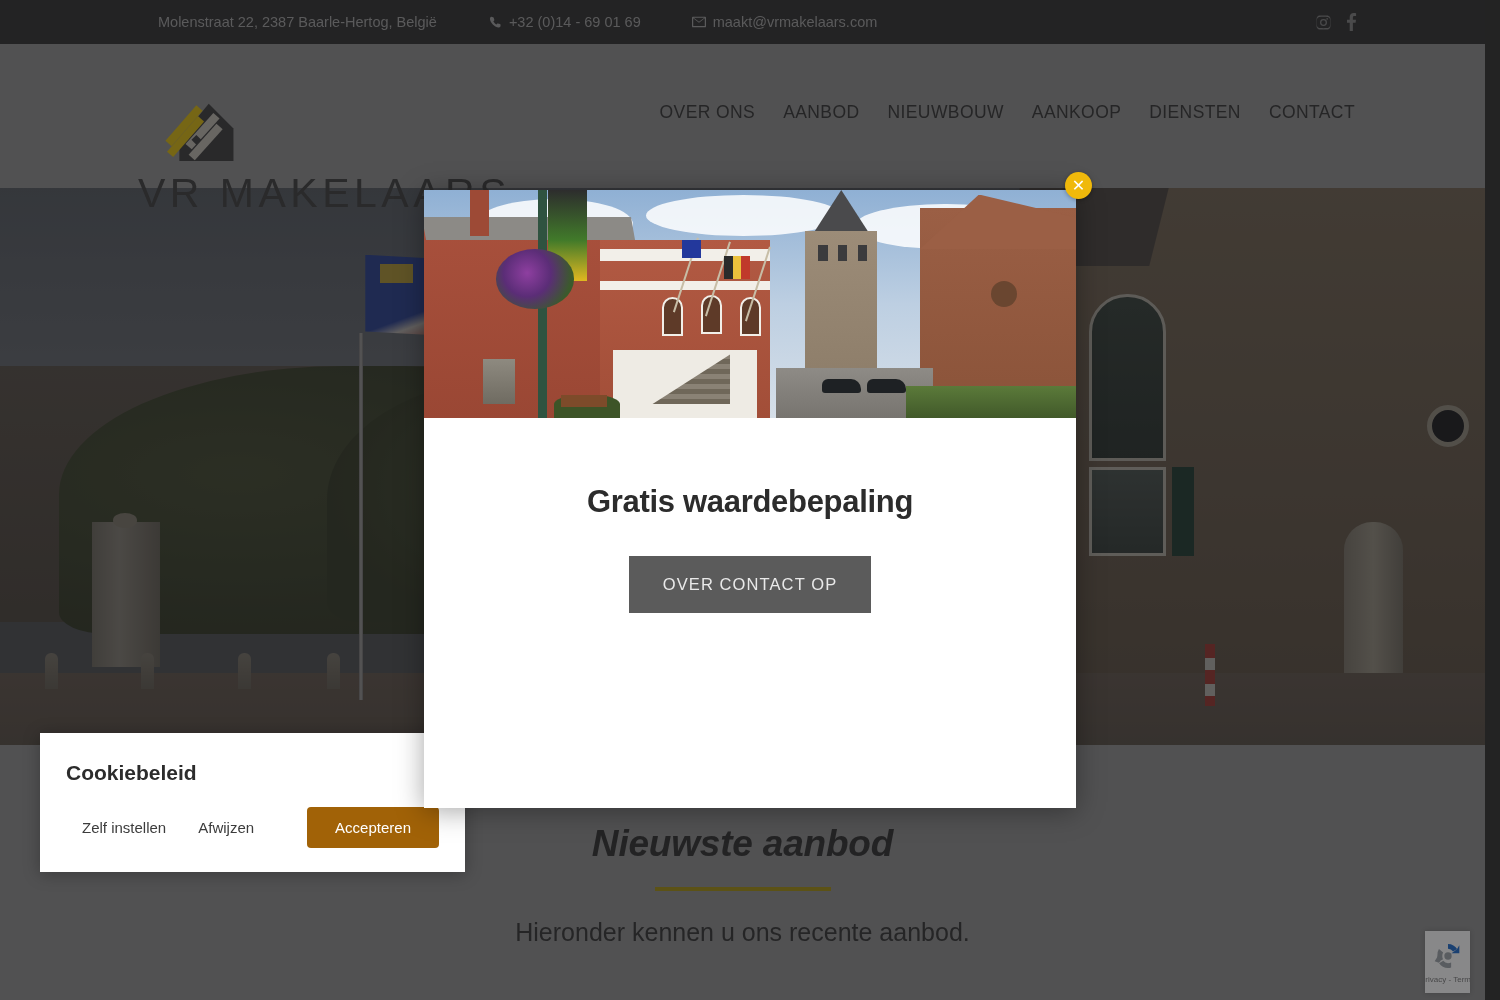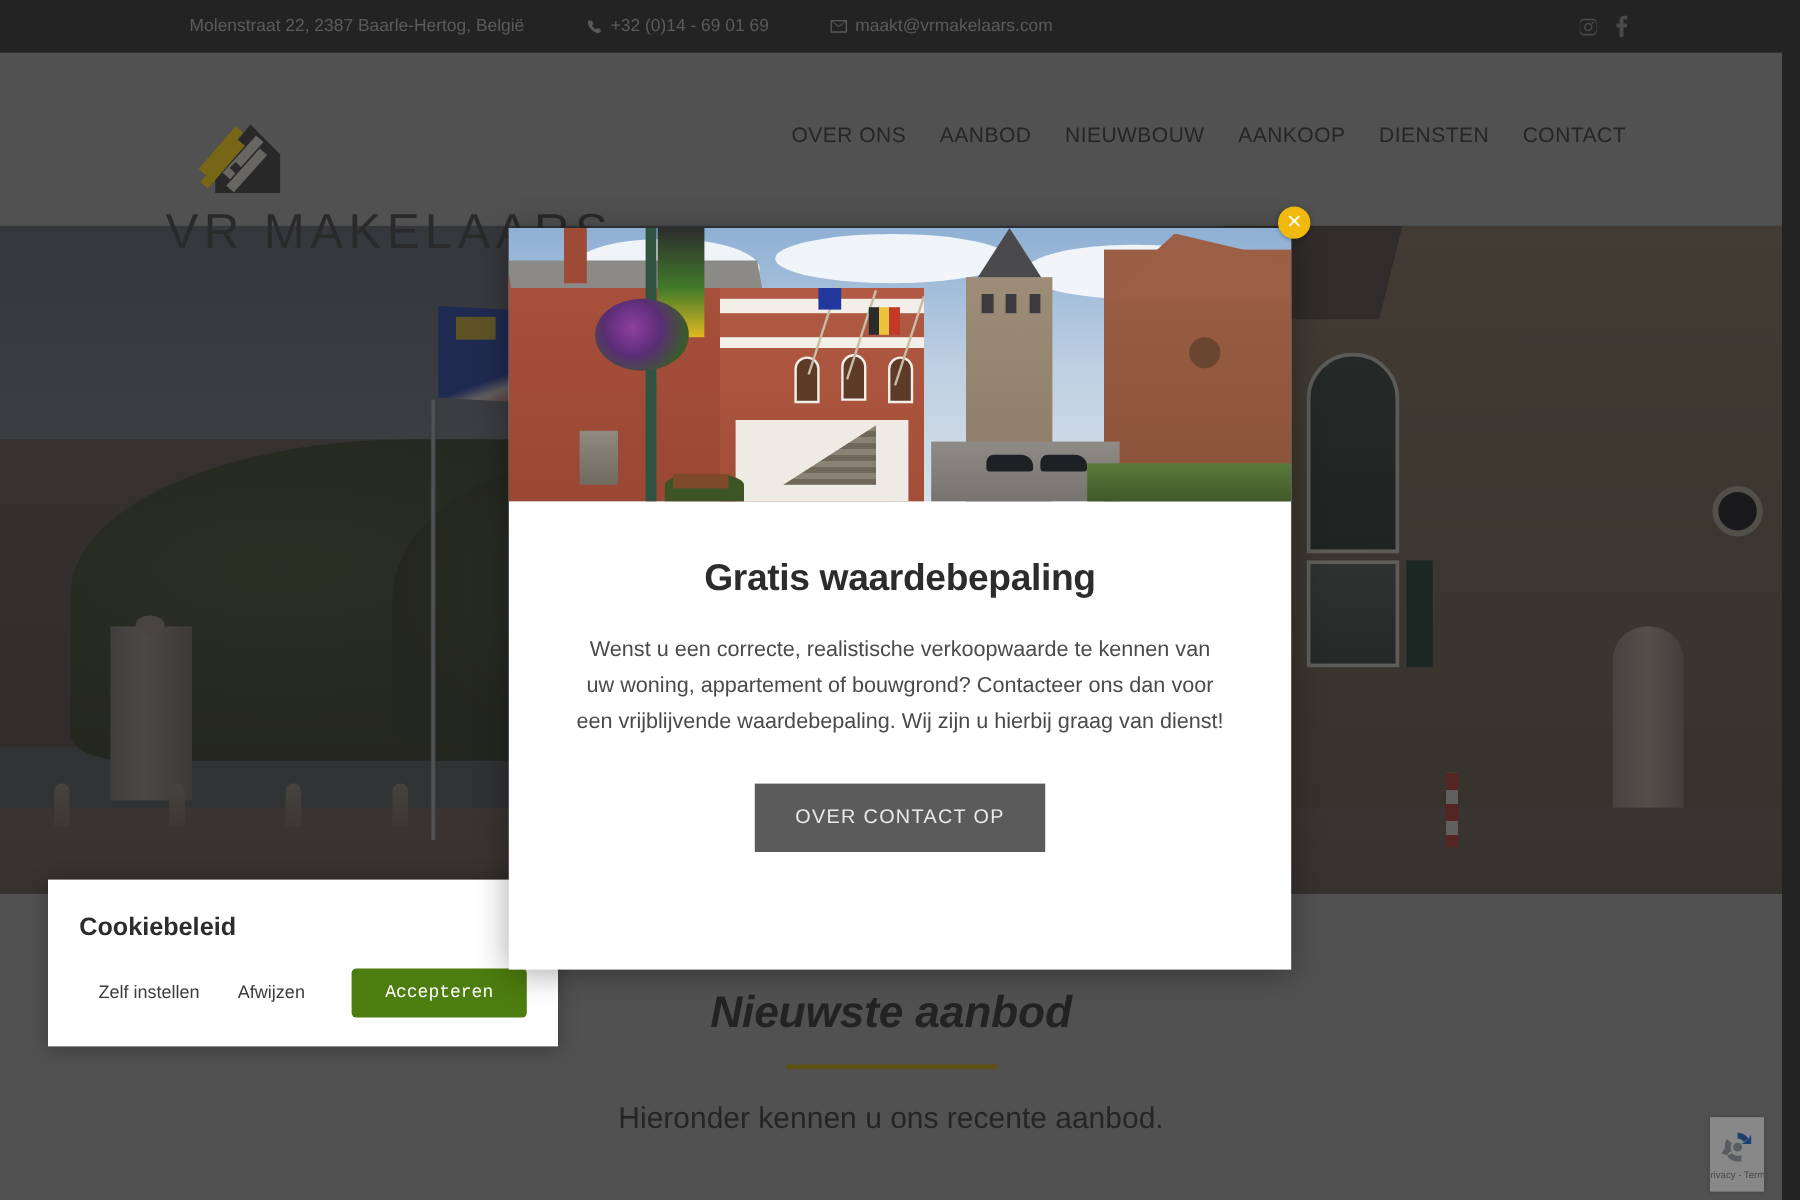--- a/index.html
+++ b/index.html
@@ -288,21 +288,21 @@
     background: #f0b90b;
     border: none;
     color: #ffffff;
     font-size: 16px;
     line-height: 27px;
     text-align: center;
     cursor: pointer;
     z-index: 80;
     box-shadow: 0 1px 4px rgba(0,0,0,.3);
   }
-  #modal-body { padding: 46px 55px 0; text-align: center; }
+  #modal-body { padding: 66px 55px 0; text-align: center; }
   #modal-title {
     font-size: 31px;
     font-weight: 700;
     color: #2c2c2c;
     letter-spacing: -0.3px;
   }
   #modal-text {
     margin-top: 26px;
     font-size: 18px;
     line-height: 1.68;
@@ -346,24 +346,24 @@
   .ck-link {
     background: none; border: none;
     font-family: inherit;
     font-size: 15px;
     color: #3c3c3c;
     cursor: pointer;
     padding: 10px 16px;
   }
   #ck-accept {
     margin-left: auto;
-    background: #4d7c0f;
+    background: #a16207;
     color: #ffffff;
     border: none;
-    font-family: Liberation Mono, monospace;
+    font-family: Liberation Sans, sans-serif;
     font-size: 15px;
     padding: 12px 28px;
     border-radius: 4px;
     cursor: pointer;
   }
 
   
   #recaptcha {
     position: absolute; right: 15px; bottom: 7px;
     width: 45px; height: 62px;
@@ -529,21 +529,20 @@
       <div class="m-car" style="left:61%"></div>
       <div class="m-car" style="left:68%"></div>
       <div class="m-hedge"></div>
       <div class="m-hedge2"></div>
       <div class="m-bench"></div>
       <div class="m-stat"></div>
     </div>
 
     <div id="modal-body">
       <h3 id="modal-title">Gratis waardebepaling</h3>
-      <p id="modal-text">Wenst u een correcte, realistische verkoopwaarde te kennen van uw woning, appartement of bouwgrond? Contacteer ons dan voor een vrijblijvende waardebepaling. Wij zijn u hierbij graag van dienst!</p>
       <button id="modal-cta">OVER CONTACT OP</button>
     </div>
   </div>
 
   <div id="recaptcha">
     <svg class="rc-ico" viewBox="0 0 48 48">
       <path d="M24 6c6 0 11 3 13.6 7.6l-6 3.5A9.8 9.8 0 0 0 24 13V6z" fill="#1c69c9"></path>
       <path d="M37.6 13.6 41 8v12H29l5-3-3.4 2" fill="#1c69c9"></path>
       <path d="M10.4 13.6A15.9 15.9 0 0 0 8 24c0 3 1 6 2.6 8.4l6-3.5A9.9 9.9 0 0 1 15.4 24c0-1.9.5-3.6 1.3-5.1l-6.3-5.3z" fill="#9aa0a6"></path>
       <path d="M10.4 34 4 32l6-10 2.6 9.6" fill="#9aa0a6"></path>

